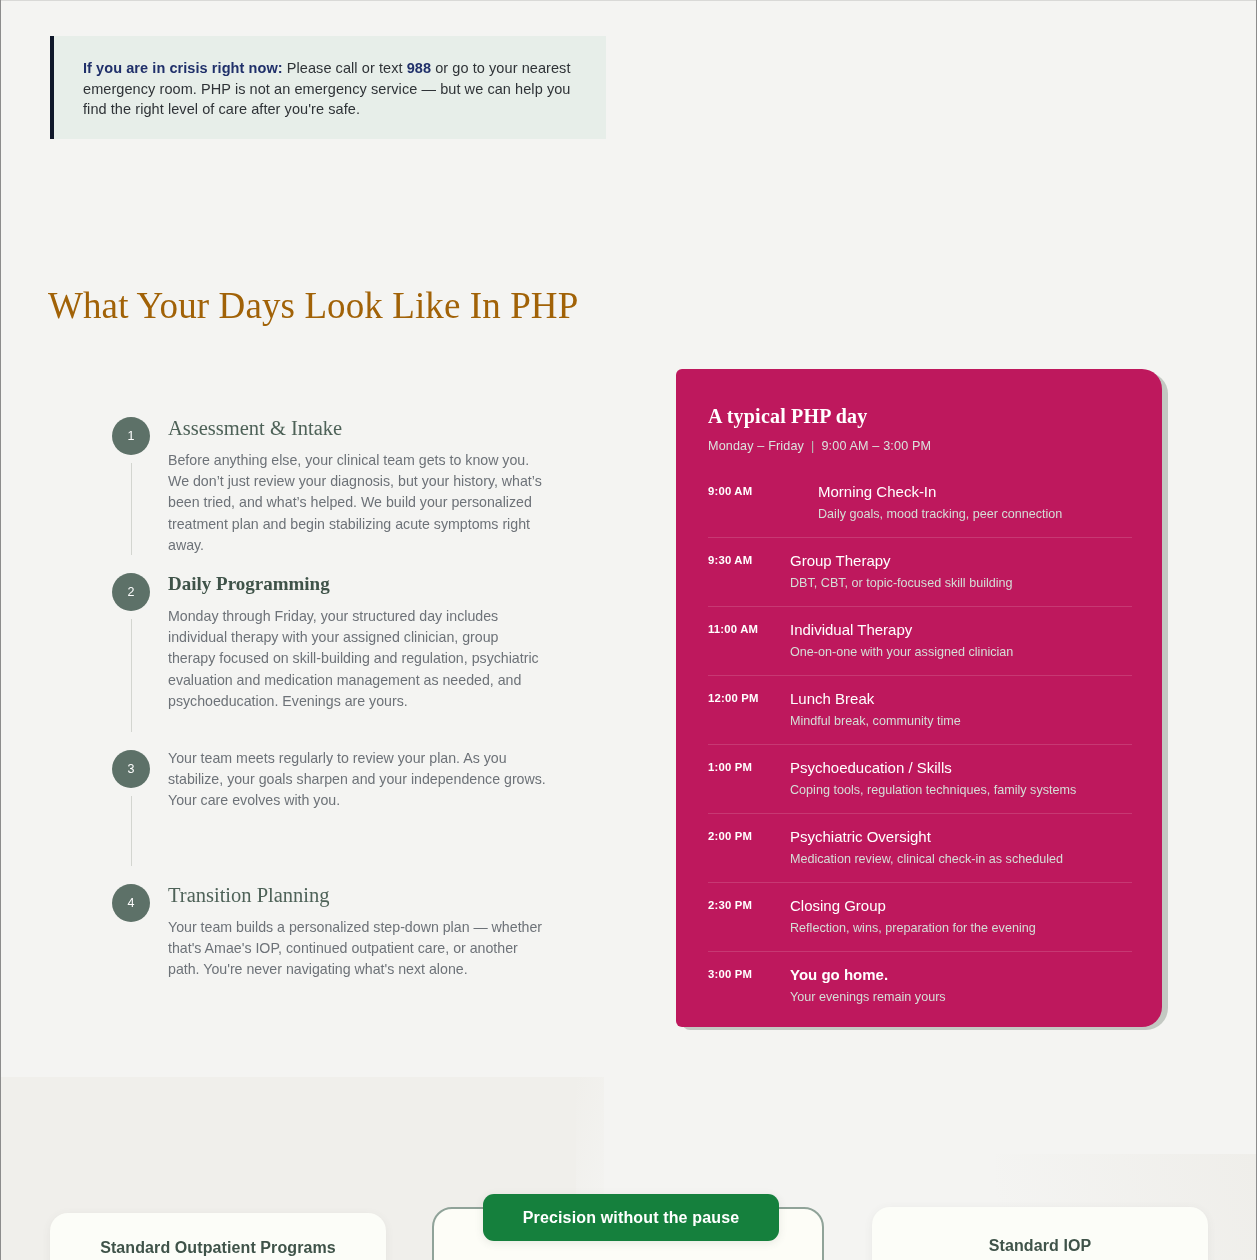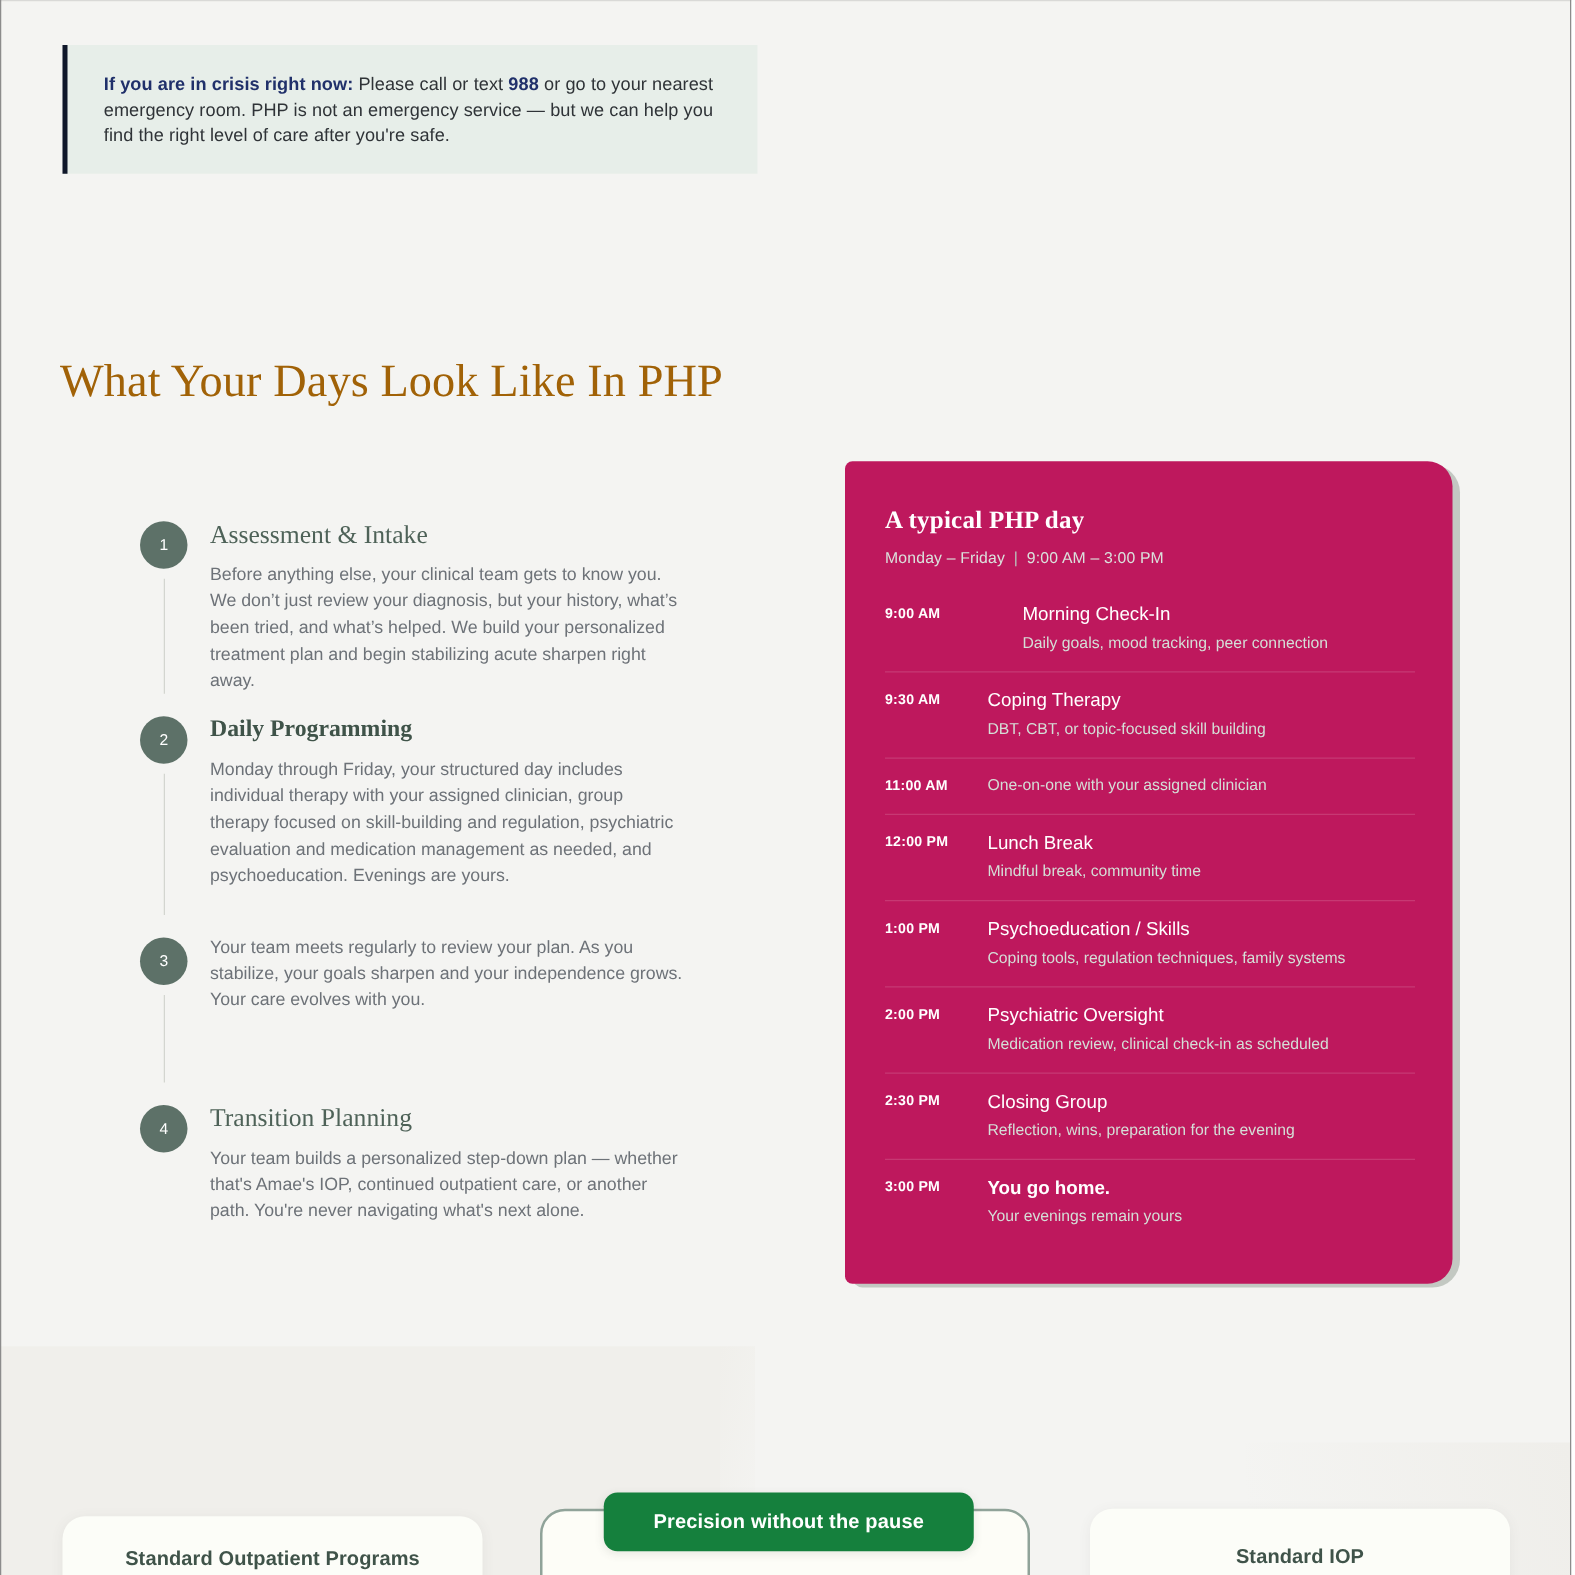--- a/index.html
+++ b/index.html
@@ -187,21 +187,21 @@
 </div>
 
 <h1 class="section-title">What Your Days Look Like In PHP</h1>
 
 <div class="steps">
 
   <div class="step s1">
     <div class="step-badge">1</div>
     <div class="step-rail"></div>
     <div class="step-title">Assessment &amp; Intake</div>
-    <div class="step-body">Before anything else, your clinical team gets to know you. We don’t just review your diagnosis, but your history, what’s been tried, and what’s helped. We build your personalized treatment plan and begin stabilizing acute sharpen right away.</div>
+    <div class="step-body">Before anything else, your clinical team gets to know you. We don’t just review your diagnosis, but your history, what’s been tried, and what’s helped. We build your personalized treatment plan and begin stabilizing acute symptoms right away.</div>
   </div>
 
   <div class="step s2 is-bold">
     <div class="step-badge">2</div>
     <div class="step-rail"></div>
     <div class="step-title">Daily Programming</div>
     <div class="step-body">Monday through Friday, your structured day includes individual therapy with your assigned clinician, group therapy focused on skill-building and regulation, psychiatric evaluation and medication management as needed, and psychoeducation. Evenings are yours.</div>
   </div>
 
   <div class="step s3 is-bold">
@@ -231,28 +231,29 @@
       <div class="sched-time">9:00 AM</div>
       <div class="sched-main">
         <div class="sched-name">Morning Check-In</div>
         <div class="sched-desc">Daily goals, mood tracking, peer connection</div>
       </div>
     </div>
 
     <div class="sched-row">
       <div class="sched-time">9:30 AM</div>
       <div class="sched-main">
-        <div class="sched-name">Coping Therapy</div>
+        <div class="sched-name">Group Therapy</div>
         <div class="sched-desc">DBT, CBT, or topic-focused skill building</div>
       </div>
     </div>
 
     <div class="sched-row">
       <div class="sched-time">11:00 AM</div>
       <div class="sched-main">
+        <div class="sched-name">Individual Therapy</div>
         <div class="sched-desc">One-on-one with your assigned clinician</div>
       </div>
     </div>
 
     <div class="sched-row">
       <div class="sched-time">12:00 PM</div>
       <div class="sched-main">
         <div class="sched-name">Lunch Break</div>
         <div class="sched-desc">Mindful break, community time</div>
       </div>

